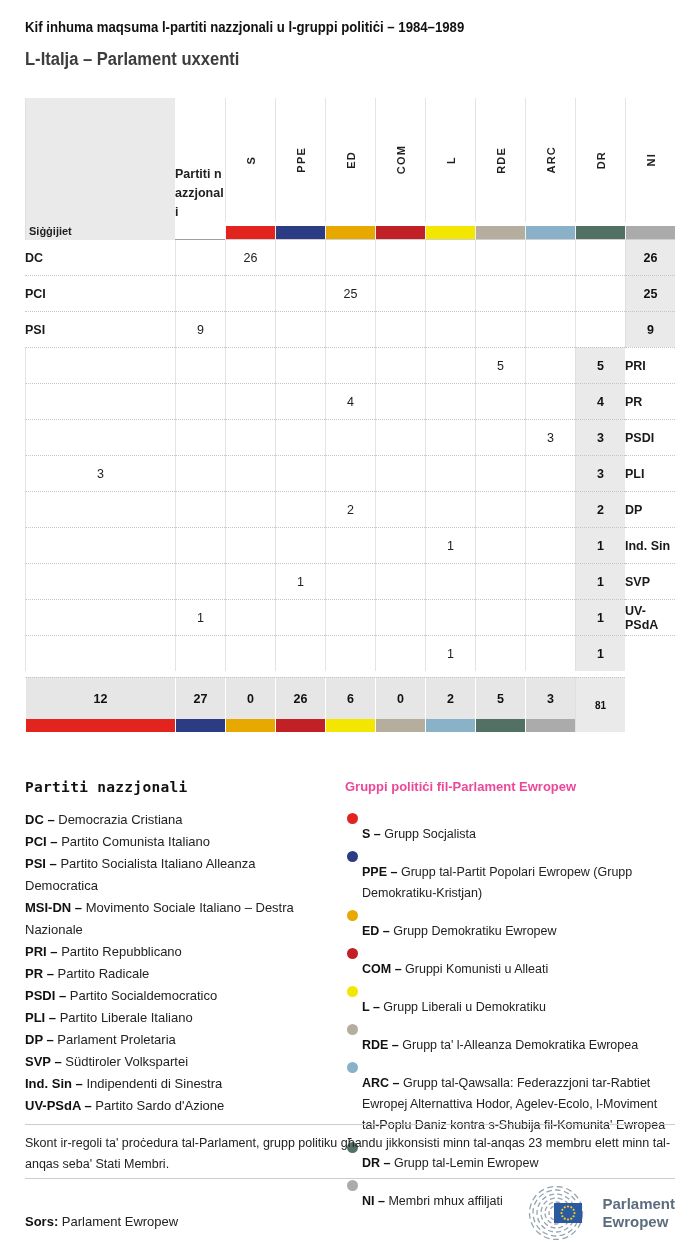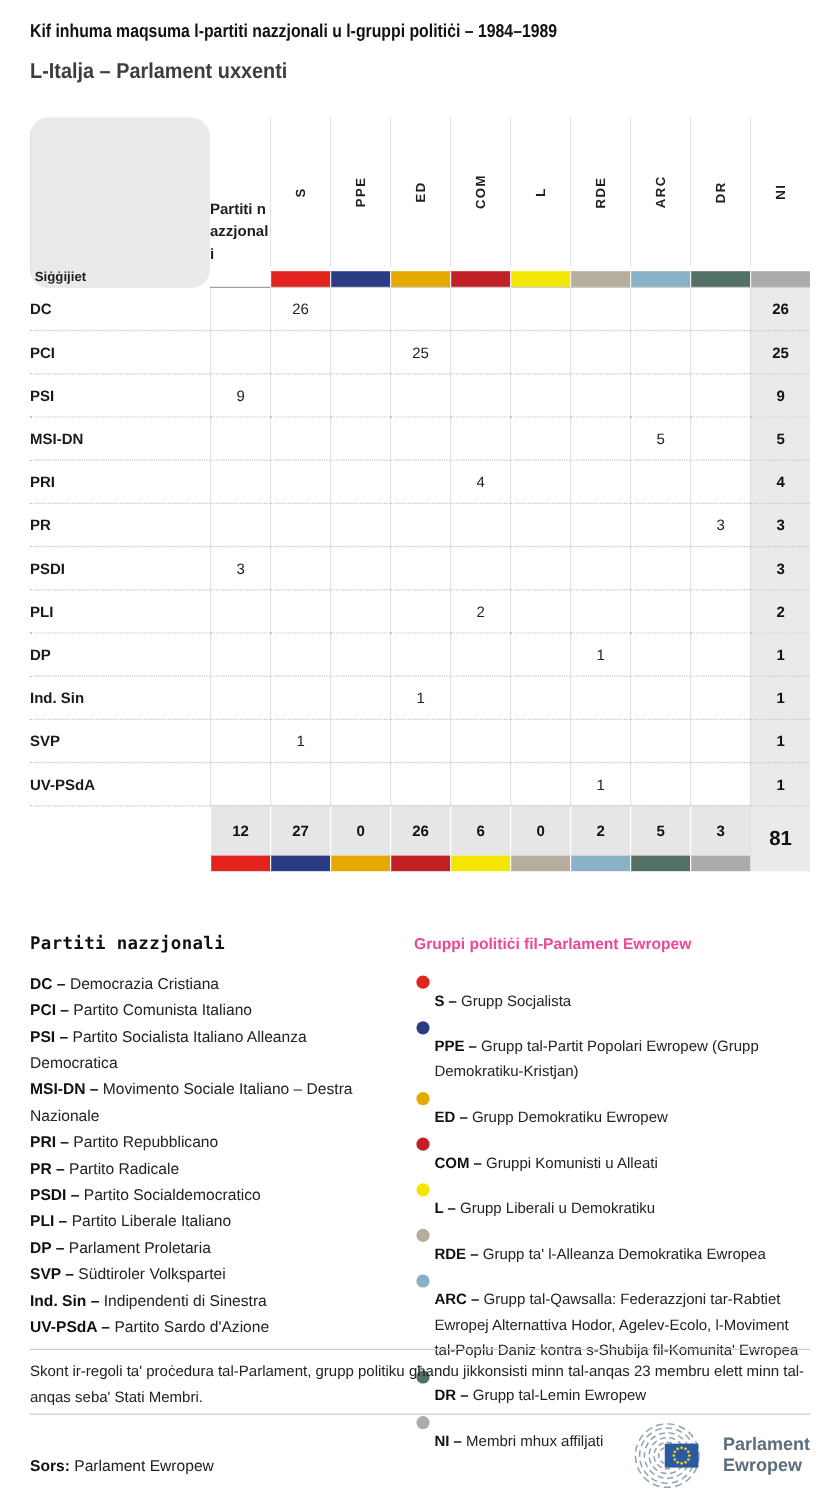--- a/index.html
+++ b/index.html
@@ -14,33 +14,33 @@
 
   
   .seat-table{position:absolute;left:25px;top:98px;display:grid;
               grid-template-columns:150px repeat(9,50px) 50px;}
   .h-cell{height:124px;display:flex;align-items:center;justify-content:center;border-left:1px solid #e4e4e4;}
   .h-label{border-left:none;align-items:flex-end;justify-content:flex-start;padding-bottom:4px;}
   .h-label .txt{font-weight:700;font-size:12.5px;line-height:19px;width:70px;word-break:break-all;color:#1f1f1f;}
   .v-txt{writing-mode:vertical-rl;transform:rotate(180deg);font-weight:700;font-size:11px;
          letter-spacing:1.2px;color:#1f1f1f;}
   .h-seats{grid-row:1 / span 2;background:#eaeaea;display:flex;align-items:flex-end;
-           padding:0 1px 3px 3px;font-weight:700;font-size:11px;color:#1f1f1f;border-left:1px solid #e0e0e0;border-radius:16px;}
+           padding:0 1px 3px 3px;font-weight:700;font-size:11px;color:#1f1f1f;border-left:1px solid #e0e0e0;}
   .band-cell{height:13px;border-bottom:1px solid #cfcfcf;border-left:1px solid #f2f2f2;}
   .band-label{border-bottom:1px solid #a0a0a0;border-left:none;background:#fff;}
   .d-cell{height:35px;display:flex;align-items:center;justify-content:center;font-size:12.5px;color:#222;
           border-left:1px solid #e4e4e4;border-top:1px dotted #c6c6c6;}
   .d-label{justify-content:flex-start;border-left:none;font-weight:700;color:#1a1a1a;}
   .d-seats{background:#eaeaea;font-weight:700;color:#111;border-left:1px solid #e0e0e0;}
   .first{border-top:none;}
   .t-cell{height:41px;background:#e6e6e6;display:flex;align-items:center;justify-content:center;
           font-weight:700;font-size:12.5px;color:#111;border-left:1px solid #fff;border-top:1px dotted #c6c6c6;}
   .t-label{background:#fff;border-left:none;}
   .t-seats{grid-row:span 2;background:#eaeaea;display:flex;align-items:center;justify-content:center;
-           font-weight:700;font-size:17px;color:#111;border-left:1px solid #e0e0e0;border-top:1px dotted #c6c6c6;}
+           font-weight:700;font-size:10px;color:#111;border-left:1px solid #e0e0e0;border-top:1px dotted #c6c6c6;}
   .tb-cell{height:13px;border-left:1px solid #fff;}
   .tb-label{background:#fff;border-left:none;}
 
   
   .leg-left{position:absolute;left:25px;top:779px;width:307px;}
   .leg-left h3{font-family:"DejaVu Sans Mono",monospace;font-size:14.5px;font-weight:700;
                margin:0 0 14px 0;color:#111;letter-spacing:0.3px;}
   .leg-item{font-size:13px;line-height:22px;color:#222;}
   .leg-item b{color:#111;}
   .leg-right{position:absolute;left:345px;top:779px;width:333px;}
@@ -140,21 +140,20 @@
       <div class="d-cell">9</div>
       <div class="d-cell"></div>
       <div class="d-cell"></div>
       <div class="d-cell"></div>
       <div class="d-cell"></div>
       <div class="d-cell"></div>
       <div class="d-cell"></div>
       <div class="d-cell"></div>
       <div class="d-cell"></div>
       <div class="d-cell d-seats">9</div>
-      <div class="d-cell d-label">MSI-DN</div>
       <div class="d-cell"></div>
       <div class="d-cell"></div>
       <div class="d-cell"></div>
       <div class="d-cell"></div>
       <div class="d-cell"></div>
       <div class="d-cell"></div>
       <div class="d-cell"></div>
       <div class="d-cell">5</div>
       <div class="d-cell"></div>
       <div class="d-cell d-seats">5</div>

